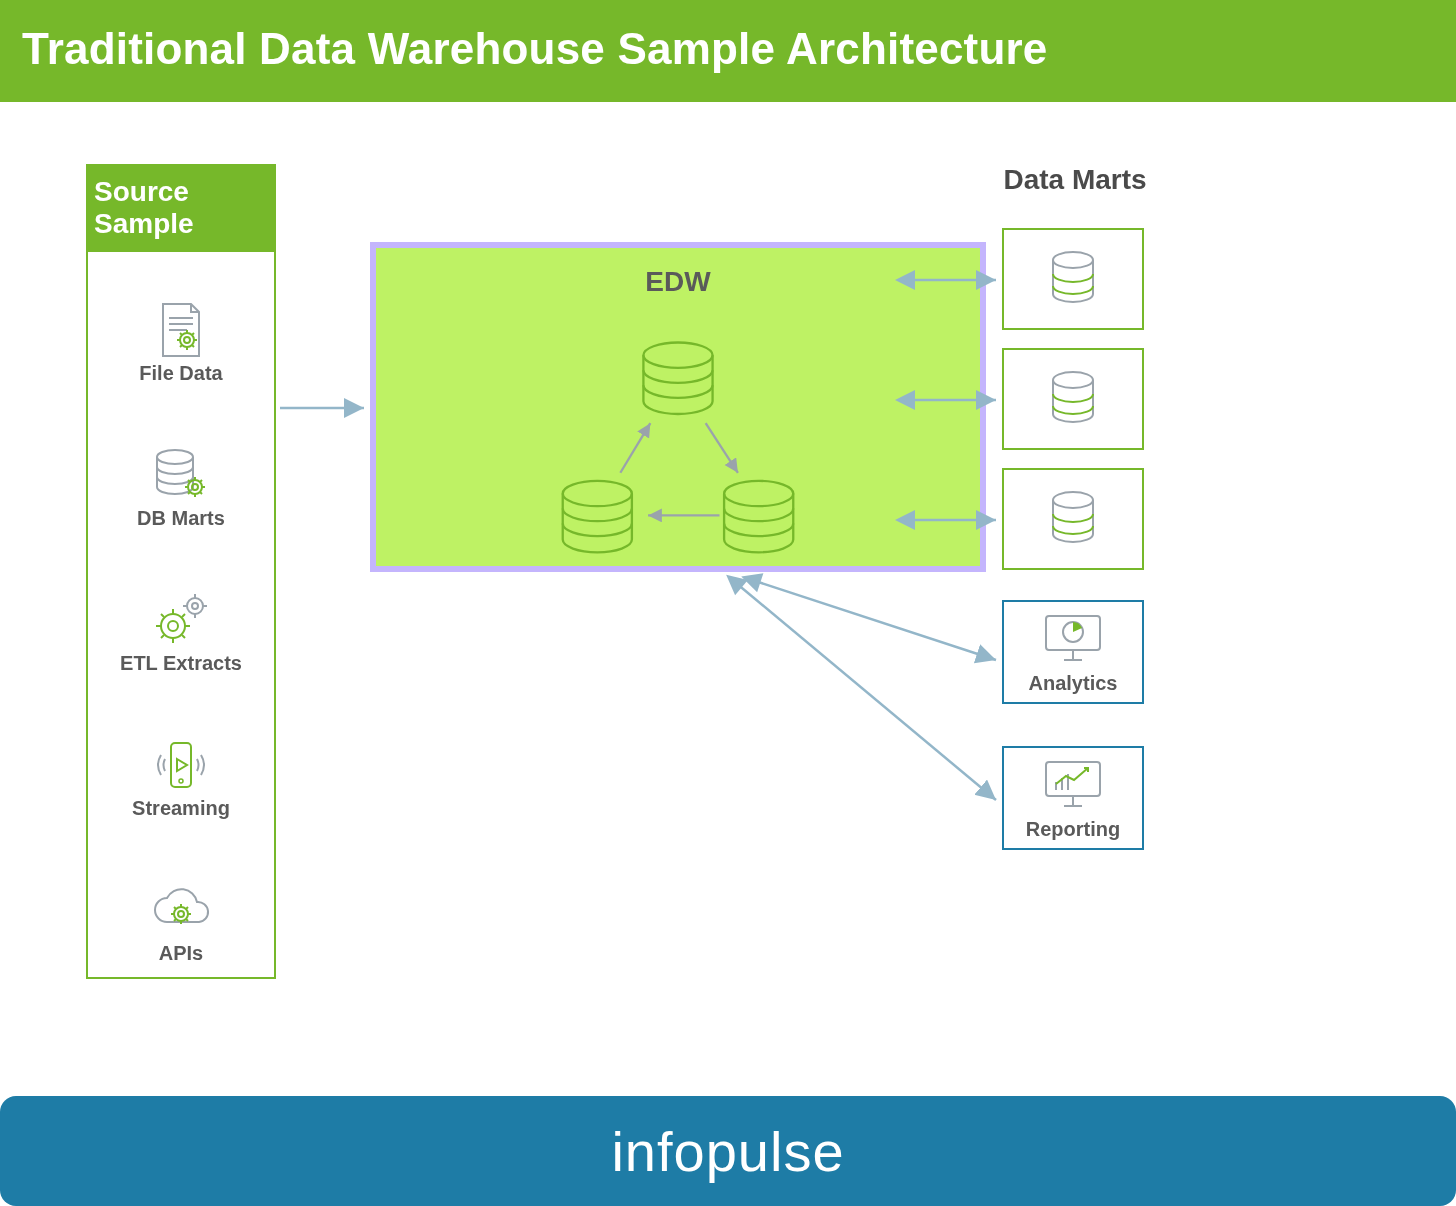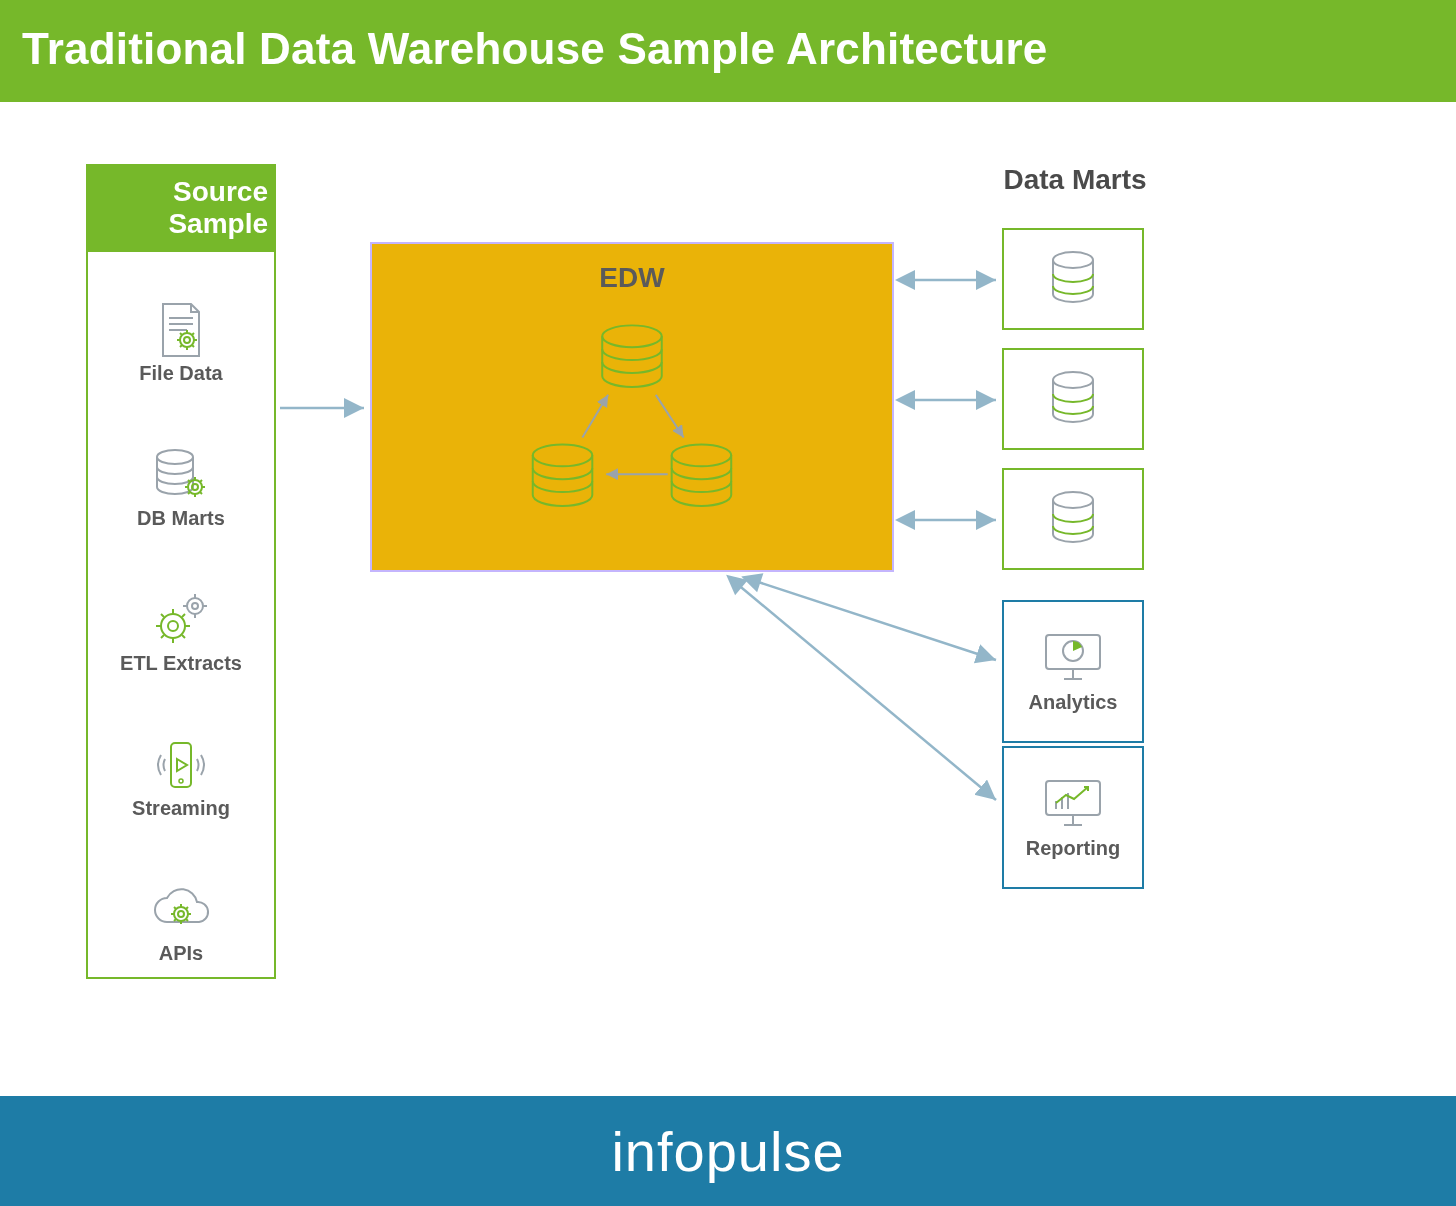--- a/index.html
+++ b/index.html
@@ -24,60 +24,61 @@
     left: 0; right: 0; bottom: 0;
     height: 110px;
     background: #1e7ca6;
     display: flex;
     align-items: center;
     justify-content: center;
     color: #fff;
     font-size: 56px;
     font-weight: 600;
     letter-spacing: 1px;
+    border-radius: 16px;
   }
   .canvas {
     position: absolute;
     left: 0; right: 0; top: 100px; bottom: 110px;
   }
   
   .source-panel {
     position: absolute;
     left: 86px; top: 64px;
     width: 190px;
     border: 2px solid #76b82a;
     background: #fff;
   }
   .source-header {
     background: #76b82a;
     color: #fff;
     font-weight: 700;
     font-size: 28px;
-    text-align: right;
+    text-align: left;
     padding: 10px 6px 12px;
     line-height: 1.15;
   }
   .src-item {
     display: flex;
     flex-direction: column;
     align-items: center;
     padding: 10px 4px 12px;
     color: #5a5a5a;
     font-weight: 700;
     font-size: 20px;
     margin-top: 36px;
   }
   .src-item svg { width: 72px; height: 64px; }
   
   .edw-box {
     position: absolute;
     left: 370px; top: 142px;
-    width: 524px; height: 330px;
-    border: 2px solid #c4b5fd;
-    background: #eab308;
+    width: 616px; height: 330px;
+    border: 6px solid #c4b5fd;
+    background: #bef264;
   }
   .edw-label {
     position: absolute;
     top: 18px; left: 0; right: 0;
     text-align: center;
     font-weight: 700;
     font-size: 28px;
     color: #5a5a5a;
   }
   .edw-svg { position: absolute; inset: 0; }
@@ -99,21 +100,21 @@
     flex-direction: column;
     align-items: center;
     justify-content: center;
     background: #fff;
   }
   .dm-box {
     height: 102px;
     border: 2px solid #76b82a;
   }
   .blue-box {
-    height: 143px;
+    height: 104px;
     border: 2px solid #1e7ca6;
     font-weight: 700;
     font-size: 20px;
     color: #5a5a5a;
     padding-bottom: 6px;
   }
   .blue-box svg { width: 66px; height: 56px; margin: 6px 0 6px; }
   .dm-box svg { width: 50px; height: 58px; }
   .arrows-svg {
     position: absolute;

